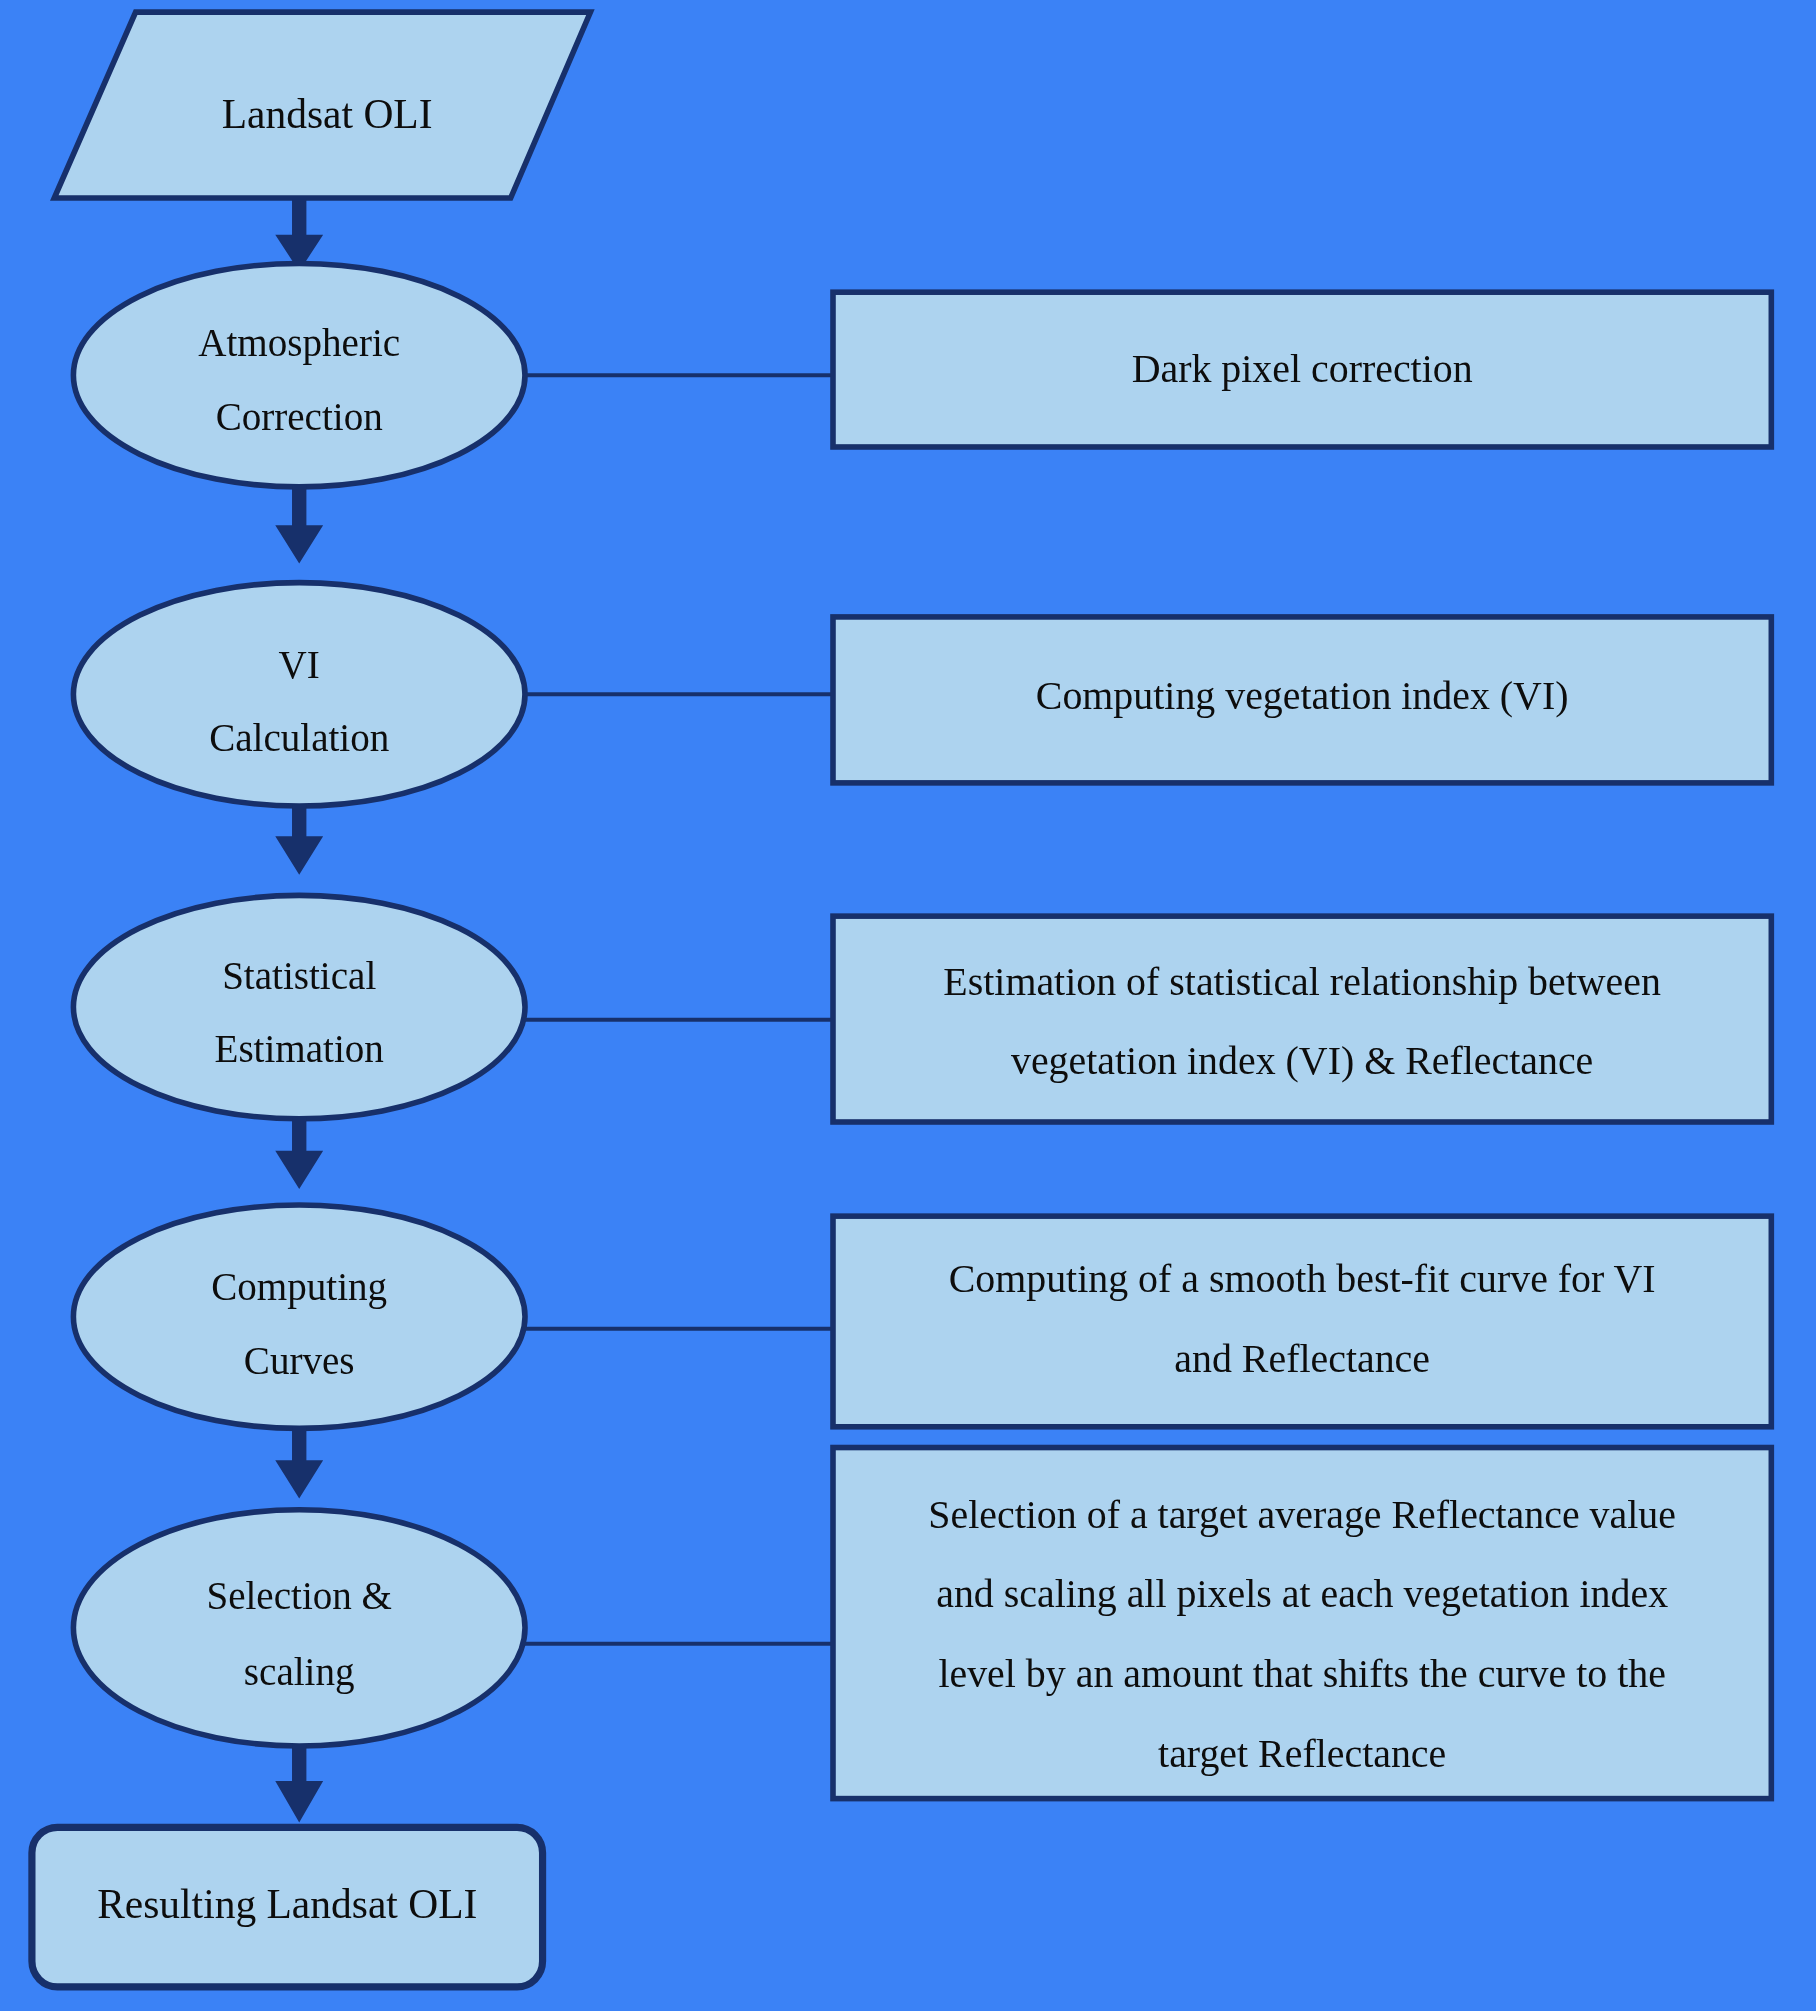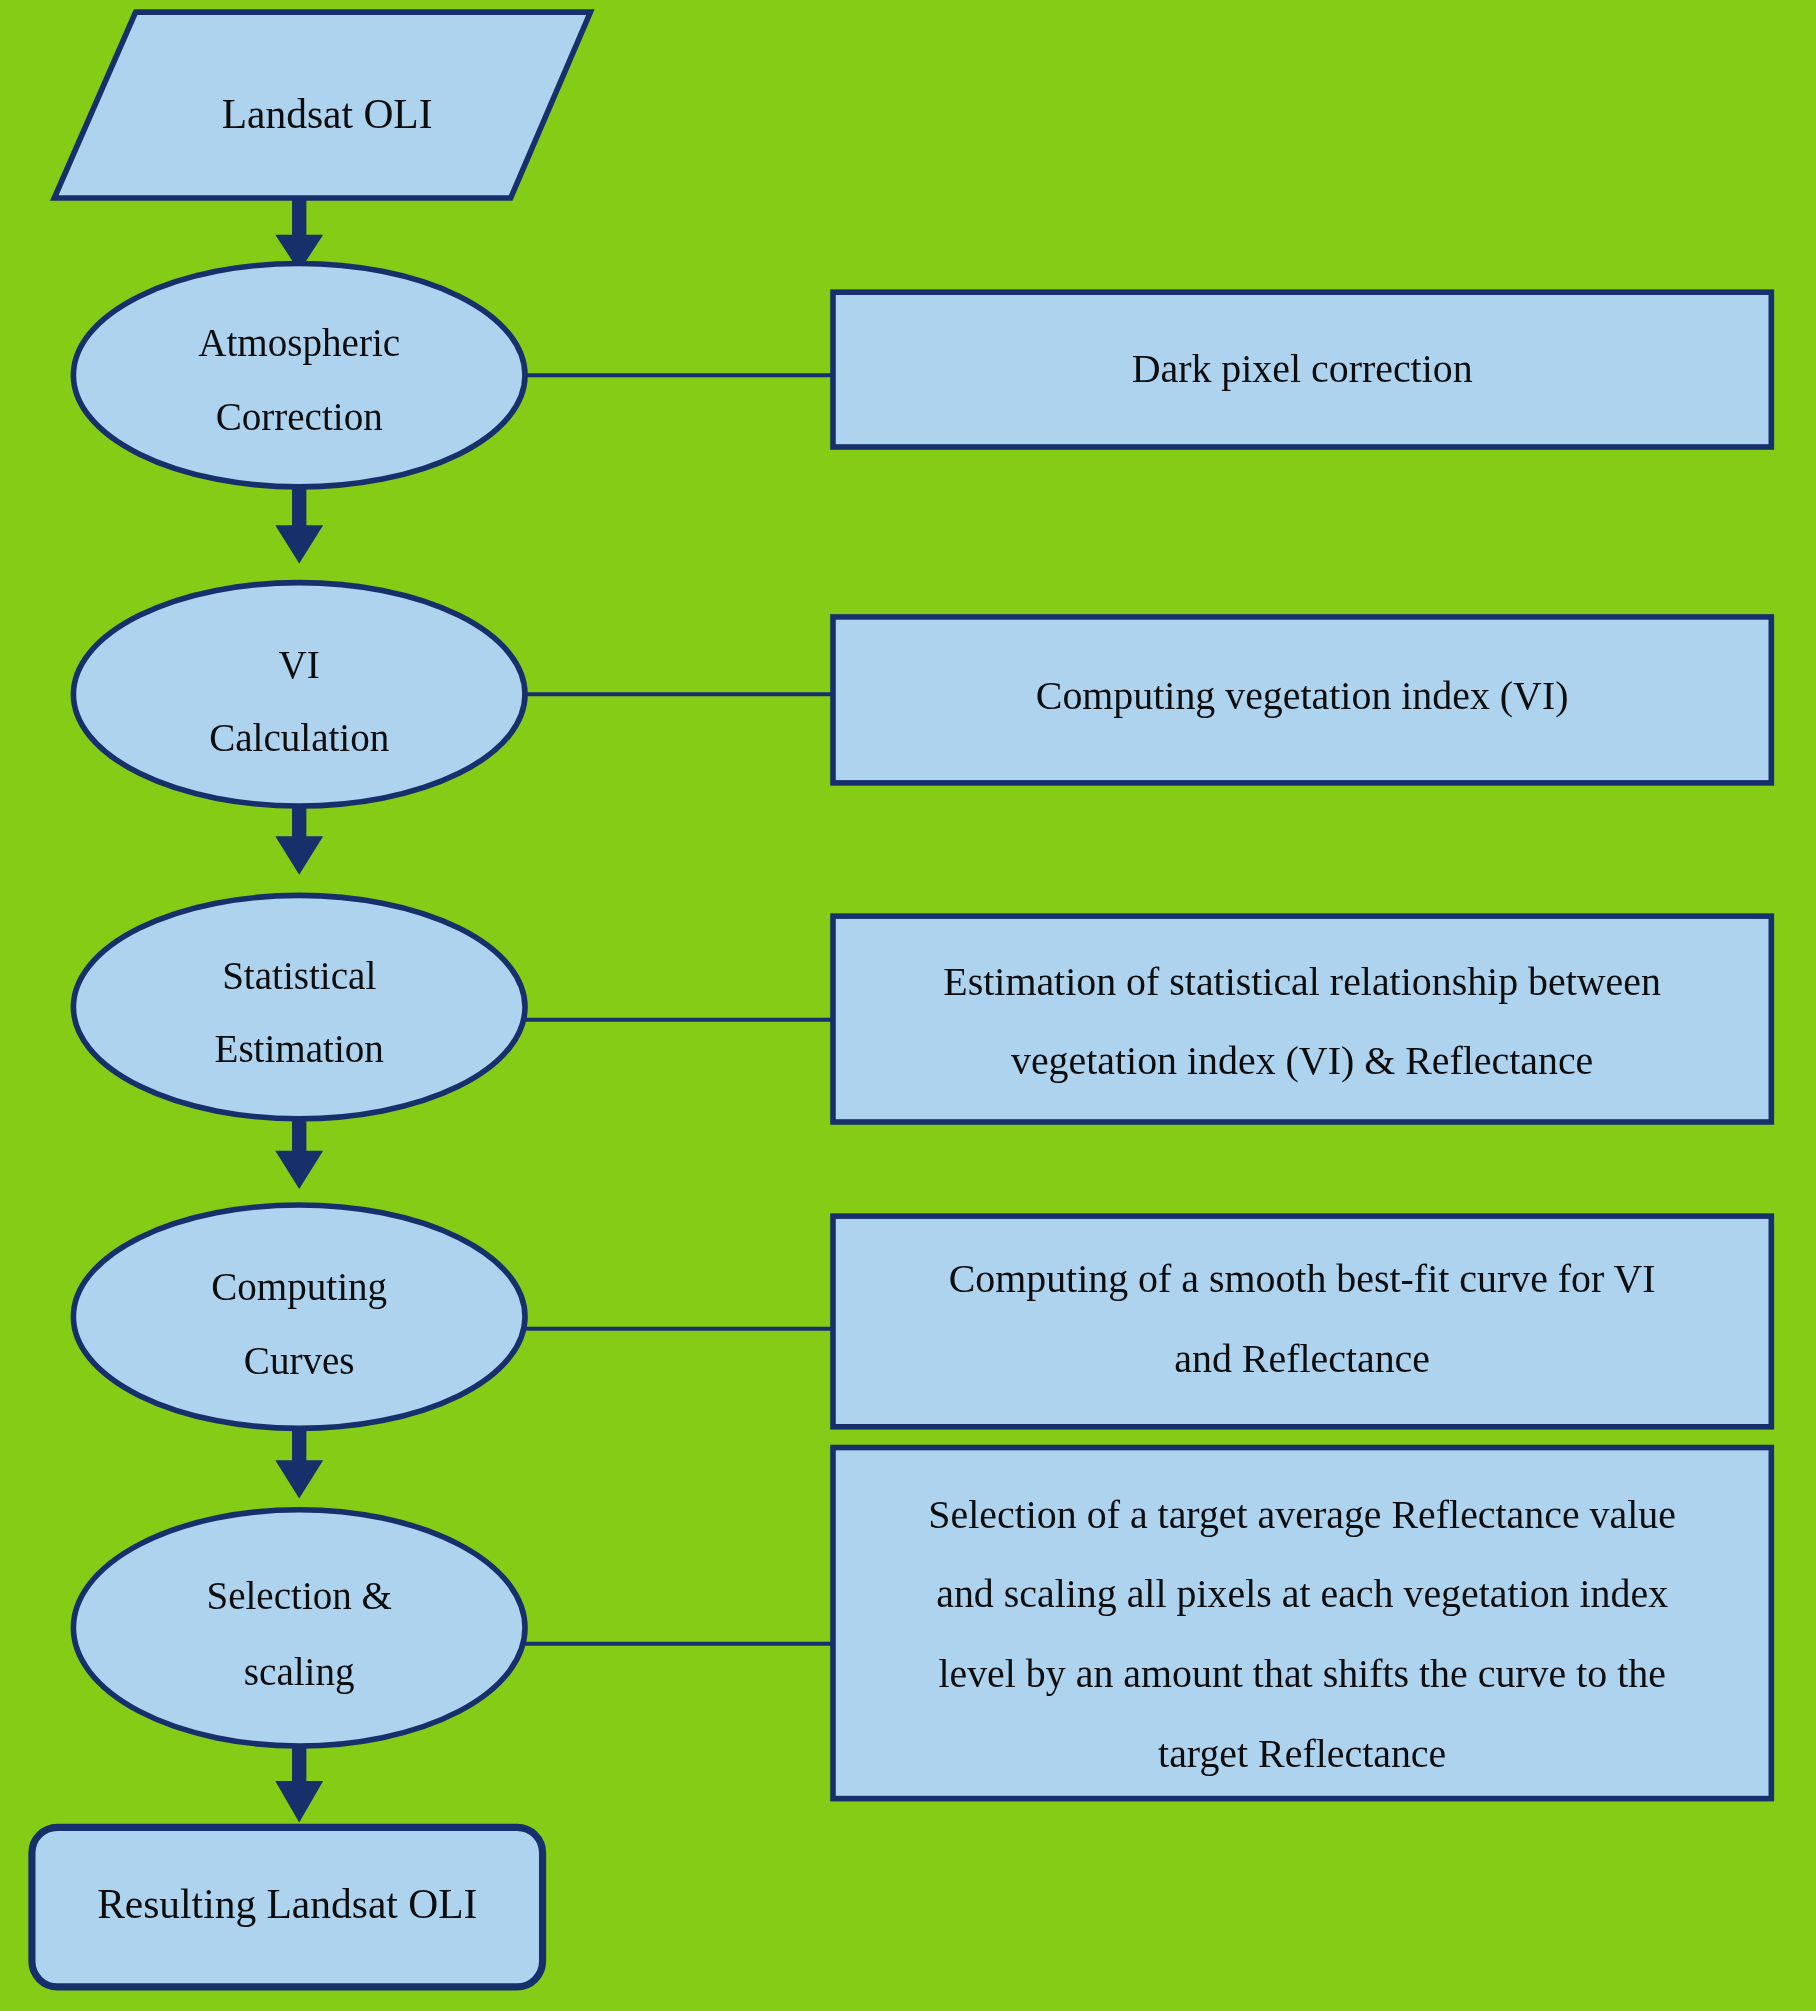--- a/index.html
+++ b/index.html
@@ -11,21 +11,21 @@
   body {
     width: 1816px;
     height: 2011px;
     overflow: hidden;
     font-family: "Liberation Serif", "DejaVu Serif", serif;
   }
   #flow-root {
     position: relative;
     width: 1816px;
     height: 2011px;
-    background: #84cc16;
+    background: #3b82f6;
   }
   svg.flow-canvas {
     position: absolute;
     top: 0;
     left: 0;
     width: 1816px;
     height: 2011px;
     display: block;
   }
   .node-shape {

